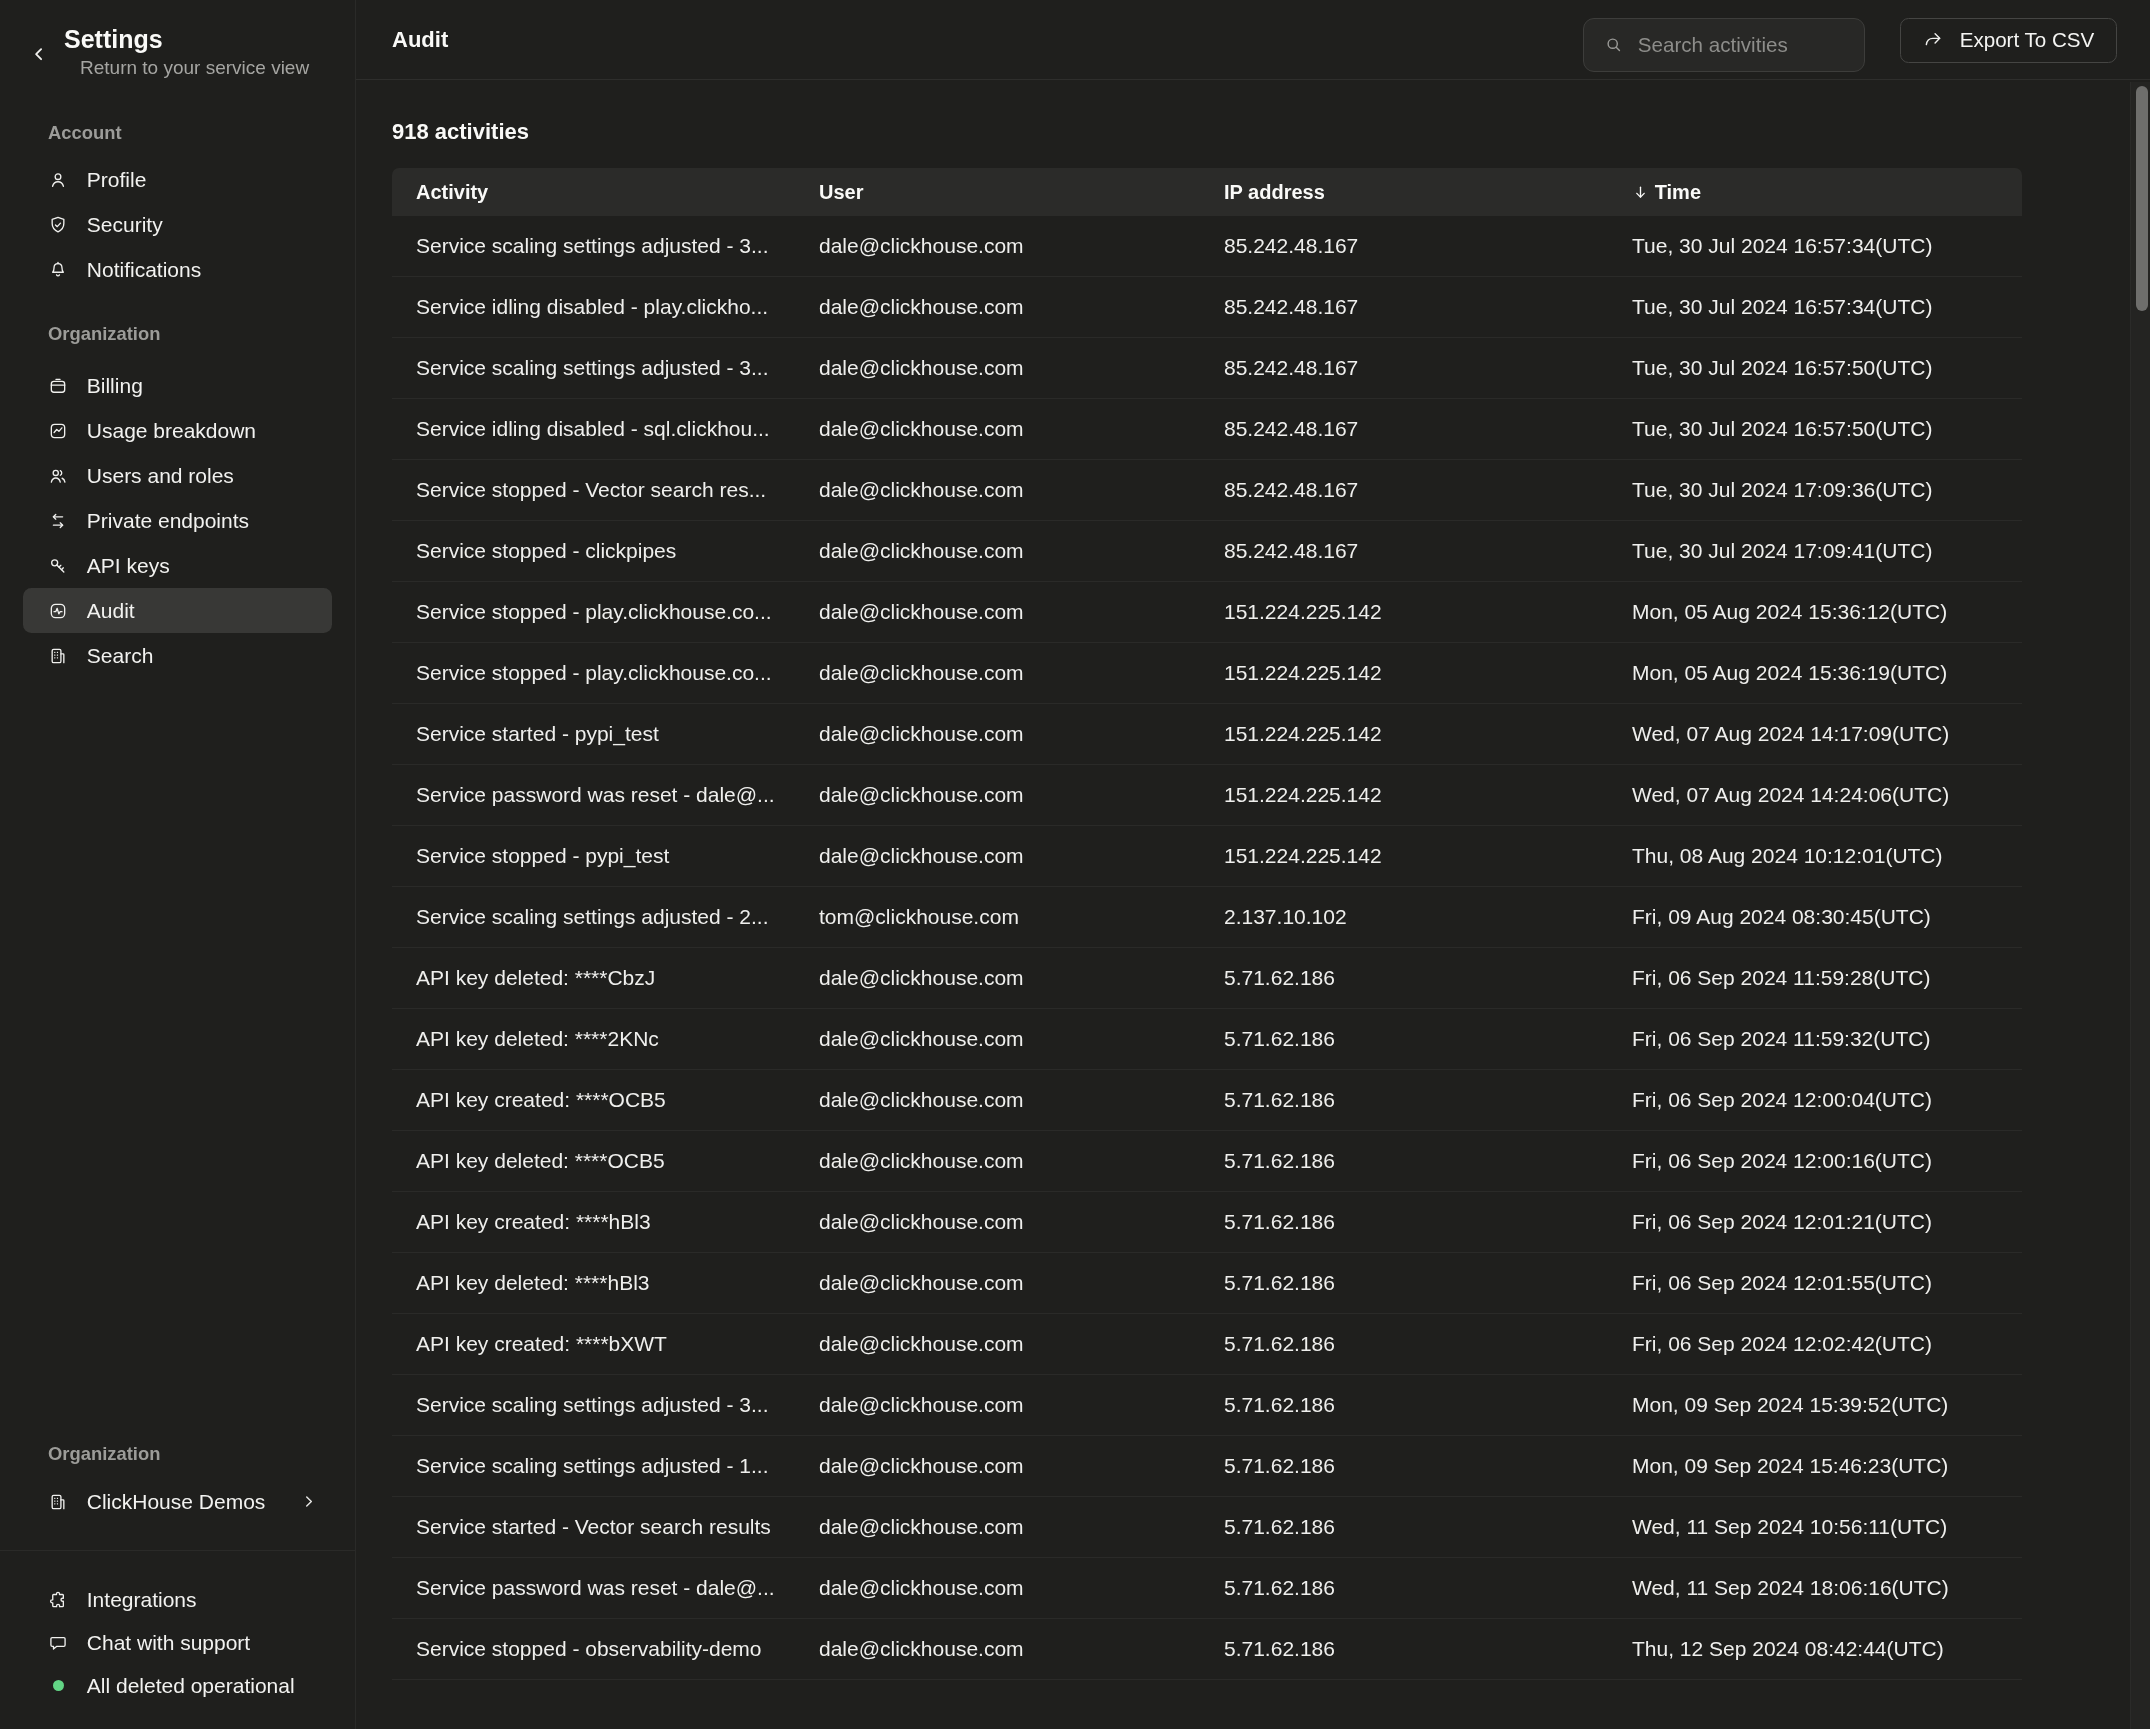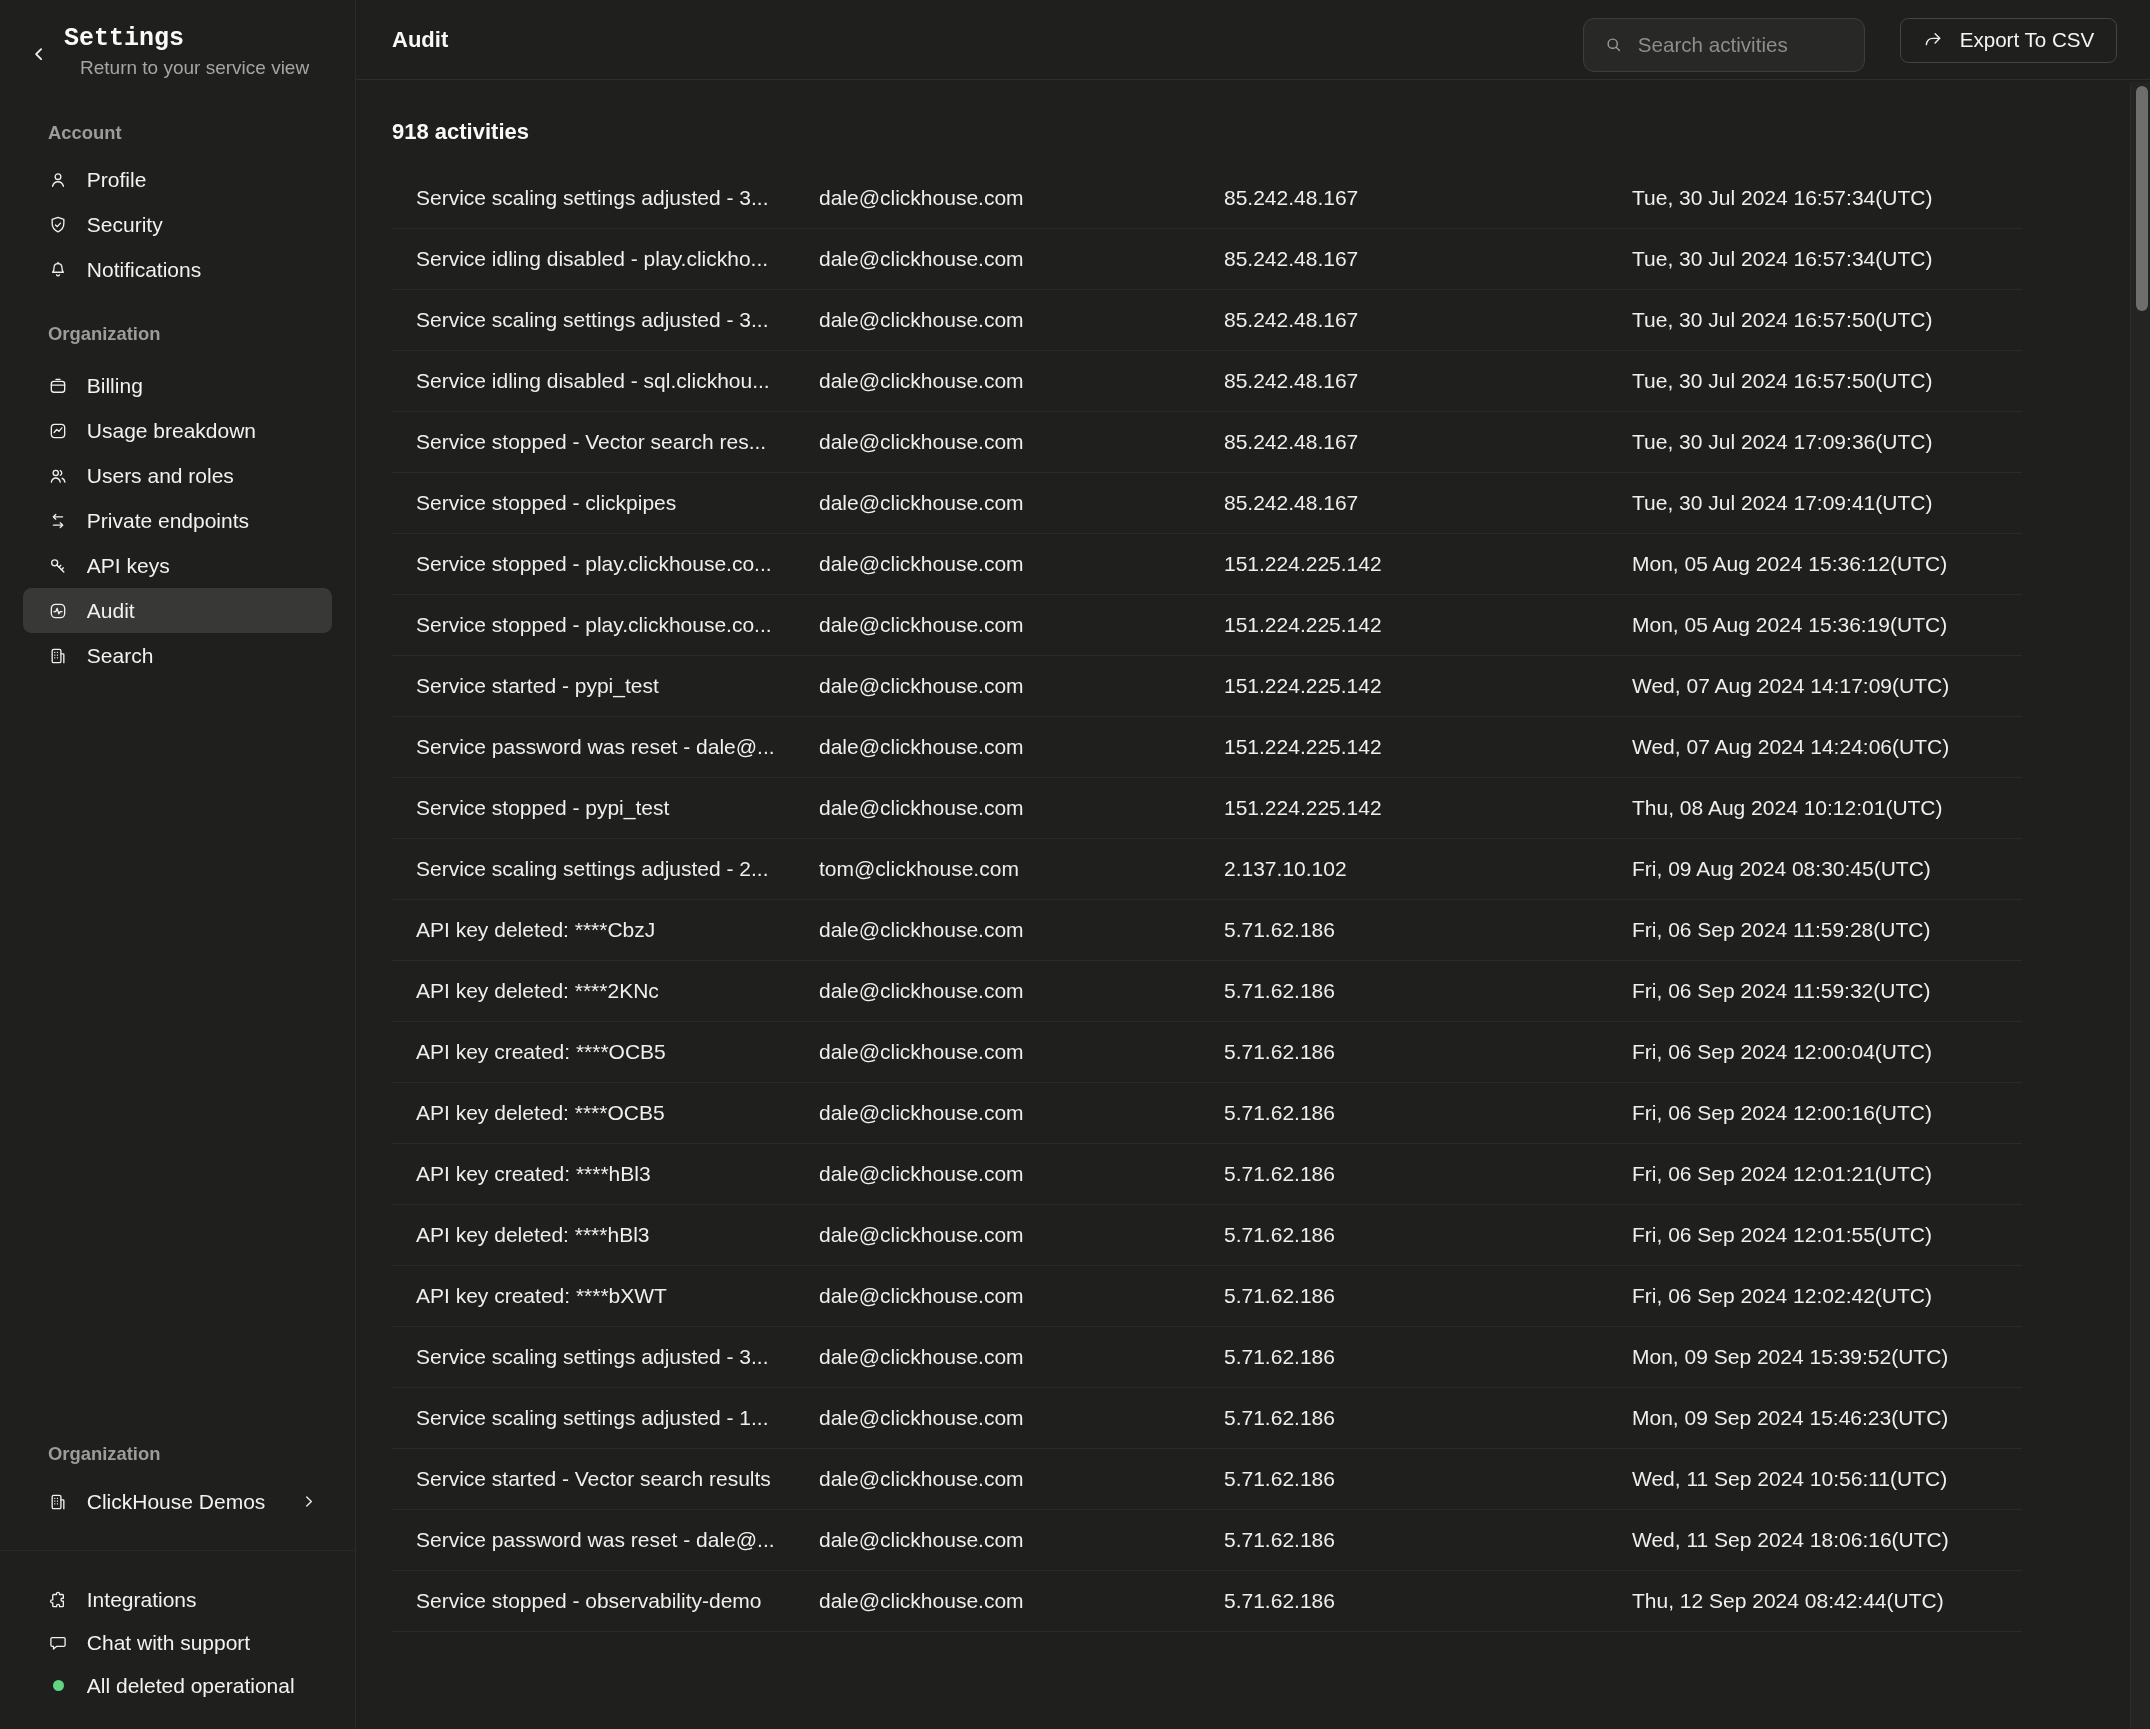--- a/index.html
+++ b/index.html
@@ -16,21 +16,21 @@
   .sidebar {
     position: absolute; left: 0; top: 0; bottom: 0; width: 356px;
     background: #1f1f1d; border-right: 1.4px solid #2a2a28;
   }
   .back-btn {
     position: absolute; left: 25.5px; top: 40px; width: 28px; height: 28px;
     background: none; border: none; color: #f2f2f0; padding: 0; cursor: pointer;
     display: flex; align-items: center; justify-content: center;
   }
   .sb-head-text { position: absolute; left: 64px; top: 24px; }
-  .sb-title { font-size: 25px; font-weight: 700; line-height: 30px; color: #fafaf8; font-family: Liberation Mono, monospace; }
+  .sb-title { font-size: 25px; font-weight: 700; line-height: 30px; color: #fafaf8; }
   .sb-subtitle { font-size: 19px; line-height: 23.4px; color: #a5a5a2; margin-top: 2.1px; margin-left: 16px; }
 
   .section-label {
     position: absolute; left: 48px; font-size: 18.4px; font-weight: 600; color: #9c9c99;
   }
   .lbl-account { top: 122px; }
   .lbl-org { top: 323px; }
   .lbl-org-bottom { top: 1443px; }
 
   .nav { position: absolute; left: 23.4px; width: 309px; }
@@ -326,20 +326,34 @@
             </svg>
         </span>
         <span>Export To CSV</span>
       </button>
     </div>
 
     <div class="content">
       <div class="count">918 activities</div>
 
       <div class="table">
+        <div class="thead">
+          <div class="th">Activity</div>
+          <div class="th">User</div>
+          <div class="th">IP address</div>
+          <div class="th th-time">
+            <span class="sort-icon">
+              <svg width="17" height="17" viewBox="0 0 24 24" fill="none" stroke="currentColor" stroke-width="1.9" stroke-linecap="round" stroke-linejoin="round">
+                  <path d="M12 4.5v14"></path>
+                  <path d="m6.8 13.2 5.2 5.3 5.2-5.3"></path>
+                </svg>
+            </span>
+            <span>Time</span>
+          </div>
+        </div>
         <div class="tbody" id="tbody">
             <div class="tr">
     <div class="td">Service scaling settings adjusted - 3...</div>
     <div class="td">dale@clickhouse.com</div>
     <div class="td">85.242.48.167</div>
     <div class="td">Tue, 30 Jul 2024 16:57:34(UTC)</div>
   </div>
             <div class="tr">
     <div class="td">Service idling disabled - play.clickho...</div>
     <div class="td">dale@clickhouse.com</div>

